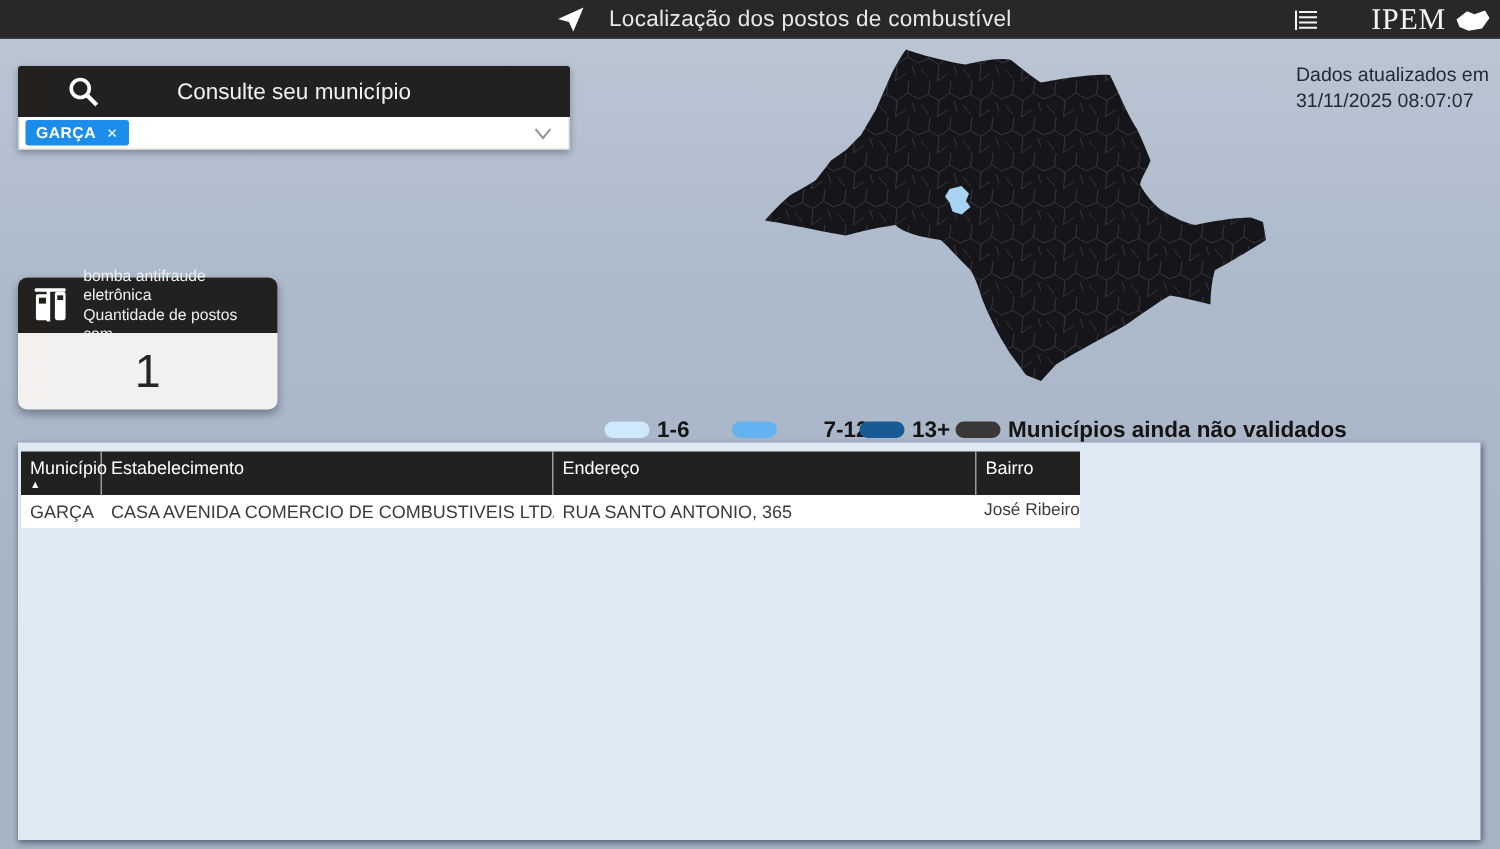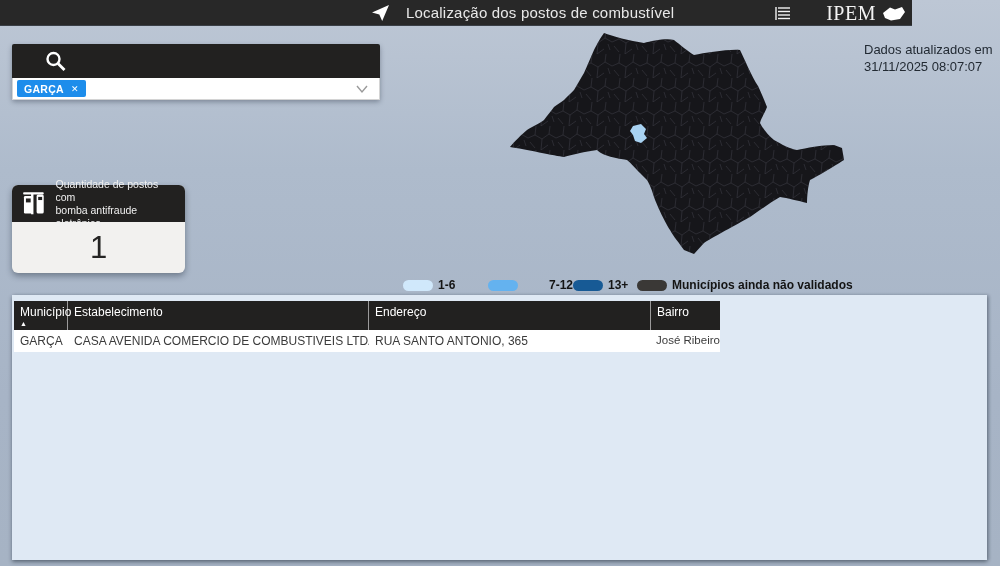--- a/index.html
+++ b/index.html
@@ -3,21 +3,21 @@
 <meta charset="utf-8">
 <style>
   * { margin:0; padding:0; box-sizing:border-box; }
   html,body { width:1000px; height:566px; font-family:"Liberation Sans", sans-serif; }
   .stage{
     position:relative; width:1000px; height:566px; overflow:hidden;
     background:linear-gradient(180deg,#bdc7d5 0%,#aebbcc 30%,#a7b4c6 70%,#a6b3c4 100%);
   }
   
   .topbar{
-    position:absolute; left:0; top:0; width:912px; height:26px;
+    position:absolute; left:0; top:0; width:1000px; height:26px;
     background:#282828; display:flex; align-items:center;
     border-bottom:1px solid #3a3f46;
   }
   .nav-arrow{ position:absolute; left:370px; top:4px; width:20px; height:18px; }
   .topbar-title{
     position:absolute; left:406px; top:4px; font-size:15px; color:#e8e8e8; letter-spacing:.2px;
     white-space:nowrap;
   }
   .logo{ position:absolute; right:6px; top:2px; display:flex; align-items:center; gap:4px; }
   .logo-text{ font-family:"Liberation Serif", serif; font-size:20px; color:#f3f3f3; letter-spacing:.5px;margin-left:31px; }
@@ -62,21 +62,21 @@
     border-radius:0 0 6px 6px;
   }
   .card-value{ font-size:31px; color:#252423; }
   
   .map-wrap{ position:absolute; left:500px; top:30px; width:366px; height:228px; }
   
   .legend-title{ position:absolute; left:407px; top:262px; font-size:12.5px; font-weight:bold; color:#141414; }
   .legend-item{ position:absolute; top:278px; display:flex; align-items:center; gap:5px; }
   .li-0{ left:403px; } .li-1{ left:488px;gap:31px; } .li-2{ left:573px; } .li-3{ left:637px; }
   .pill{ width:30px; height:11px; border-radius:6px; }
-  .legend-label{ font-size:12px; font-weight:bold; color:#141414; white-space:nowrap; }
+  .legend-label{ font-size:15px; font-weight:bold; color:#141414; white-space:nowrap; }
   
   .table-panel{
     position:absolute; left:12px; top:295px; width:975px; height:265px;
     background:#dfe9f4; box-shadow:0 2px 4px rgba(20,30,45,.45), 2px 0 3px rgba(20,30,45,.2);
   }
   .grid{ position:absolute; left:2px; top:6px; width:706px; font-size:12px; }
   .grid-header{ display:flex; background:#222120; color:#ffffff; }
   .gh-cell{
     padding:4px 2px 3px 6px; border-right:1px solid rgba(255,255,255,.55); cursor:pointer;
   }
@@ -118,20 +118,21 @@
     <div>Dados atualizados em</div>
     <div>31/11/2025 08:07:07</div>
   </div>
 
   <div class="slicer">
     <div class="slicer-header">
       <svg class="search-ic" width="24" height="23" viewBox="0 0 24 23">
         <circle cx="9.5" cy="9" r="6" stroke="#ffffff" stroke-width="2.4" fill="none"></circle>
         <line x1="14" y1="13.5" x2="20.5" y2="20" stroke="#ffffff" stroke-width="2.8"></line>
       </svg>
+      <span class="slicer-title">Consulte seu município</span>
     </div>
     <div class="slicer-select">
       <span class="chip">
         <span>GARÇA</span>
         <span class="chip-close">✕</span>
       </span>
       <svg class="select-chevron" width="14" height="12" viewBox="0 0 14 12">
         <polyline points="2,3 7,9 12,3" fill="none" stroke="#9a9a9a" stroke-width="1.4"></polyline>
       </svg>
     </div>
@@ -143,22 +144,22 @@
         <g fill="#ffffff">
           <rect x="4" y="1" width="26" height="3" rx="1"></rect>
           <rect x="5" y="6" width="11" height="22" rx="1.5"></rect>
           <rect x="21" y="4" width="9" height="24" rx="2"></rect>
           <rect x="14" y="2" width="3" height="27"></rect>
         </g>
         <rect x="7.5" y="9" width="6" height="5" fill="#222120"></rect>
         <rect x="23" y="7" width="5" height="4" fill="#222120"></rect>
       </svg>
       <div class="card-label">
+        <div>bomba antifraude eletrônica</div>
         <div>Quantidade de postos com</div>
-        <div>bomba antifraude eletrônica</div>
       </div>
     </div>
     <div class="card-body">
       <span class="card-value">1</span>
     </div>
   </div>
 
 
   <div class="map-wrap">
     <svg width="366" height="228" viewBox="0 0 366 228">

